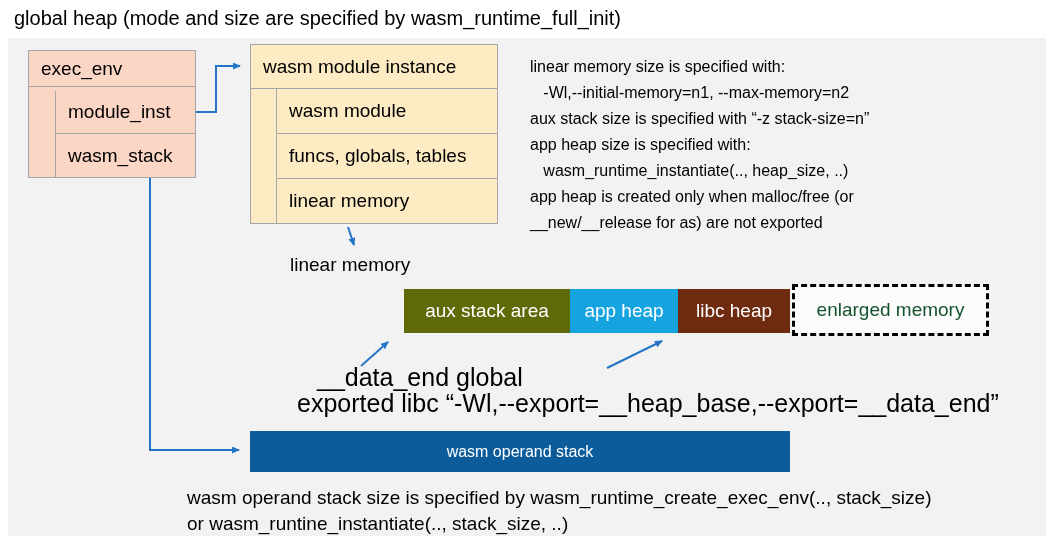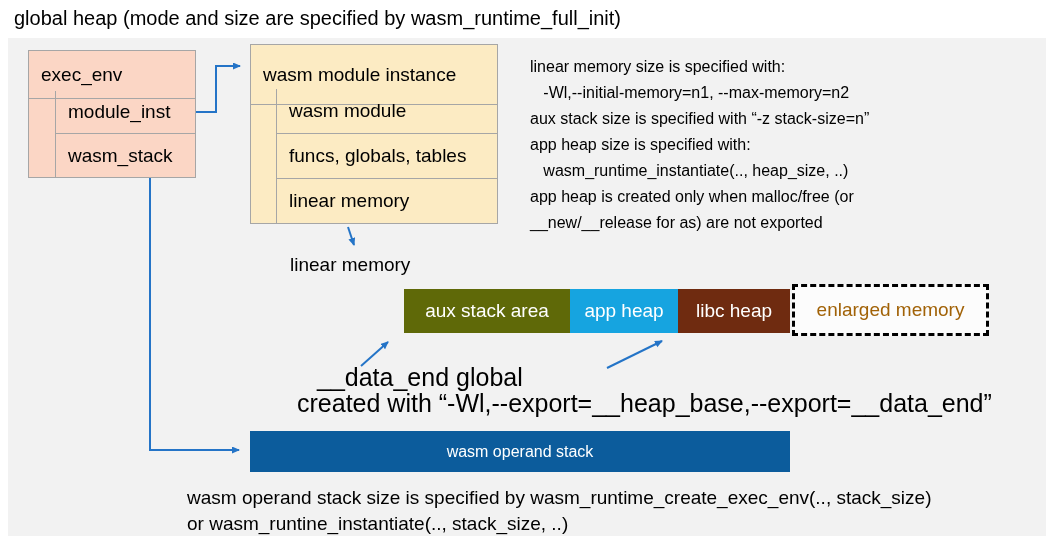--- a/index.html
+++ b/index.html
@@ -8,31 +8,31 @@
     position:relative; width:1054px; height:547px;
     font-family:"Liberation Sans", sans-serif;
     color:#000; overflow:hidden; background:#fff;
   }
   .panel { position:absolute; left:8px; top:38px; width:1038px; height:498px; background:#f2f2f2; }
   .title { position:absolute; left:14px; top:7px; font-size:20px; color:#000; }
 
   svg.overlay { position:absolute; left:0; top:0; width:1054px; height:547px; pointer-events:none; z-index:3; }
 
   .box { position:absolute; border:1px solid #a6a6a6; z-index:2; font-size:19px; }
-  .box .hdr { height:48px; display:flex; align-items:center; padding-left:12px; border-bottom:1px solid #a6a6a6; }
+  .box .hdr { height:36px; display:flex; align-items:center; padding-left:12px; border-bottom:1px solid #a6a6a6; }
   .box .rows { position:absolute; right:0; bottom:0; border-left:1px solid #a6a6a6; display:flex; flex-direction:column; }
   .box .row { display:flex; align-items:center; padding-left:12px; border-bottom:1px solid #a6a6a6; }
   .box .row:last-child { border-bottom:none; }
 
   .exec-env { left:28px; top:50px; width:168px; height:128px; }
   .exec-env .rows { left:26px; top:40px; }
   .exec-env .row { height:44px; }
 
   .mod-inst { left:250px; top:44px; width:248px; height:180px; }
-  .mod-inst .hdr { height:60px; }
+  .mod-inst .hdr { height:44px; }
   .mod-inst .rows { left:25px; top:44px; }
   .mod-inst .row { flex:1; }
 
   .notes { position:absolute; left:530px; top:54px; width:510px; font-size:16px; line-height:26px; z-index:2; }
   .notes div { white-space:pre-wrap; }
 
   .lm-label { position:absolute; left:290px; top:254px; font-size:19px; z-index:2; }
 
   .seg { position:absolute; top:289px; height:44px; display:flex; align-items:center; justify-content:center;
          color:#fff; font-size:19px; z-index:2; }
@@ -104,26 +104,26 @@
 
   <div class="seg" style="left: 404px; width: 166px; background: rgb(95, 105, 8);">
     <span>aux stack area</span>
   </div>
   <div class="seg" style="left: 570px; width: 108px; background: rgb(22, 164, 224);">
     <span>app heap</span>
   </div>
   <div class="seg" style="left: 678px; width: 112px; background: rgb(111, 43, 16);">
     <span>libc heap</span>
   </div>
-  <div class="seg-enlarged" style="color: #a16207;">
+  <div class="seg-enlarged" style="color: #14532d;">
     <span>enlarged memory</span>
   </div>
 
   <div class="ann ann-data-end">__data_end global</div>
-  <div class="ann ann-exported">created with “-Wl,--export=__heap_base,--export=__data_end”</div>
+  <div class="ann ann-exported">exported libc “-Wl,--export=__heap_base,--export=__data_end”</div>
 
   <div class="operand" style="background: rgb(12, 92, 156);">
     <span>wasm operand stack</span>
   </div>
 
   <div class="footer">
     <div>wasm operand stack size is specified by wasm_runtime_create_exec_env(.., stack_size)</div>
     <div>or wasm_runtine_instantiate(.., stack_size, ..)</div>
   </div>
 

